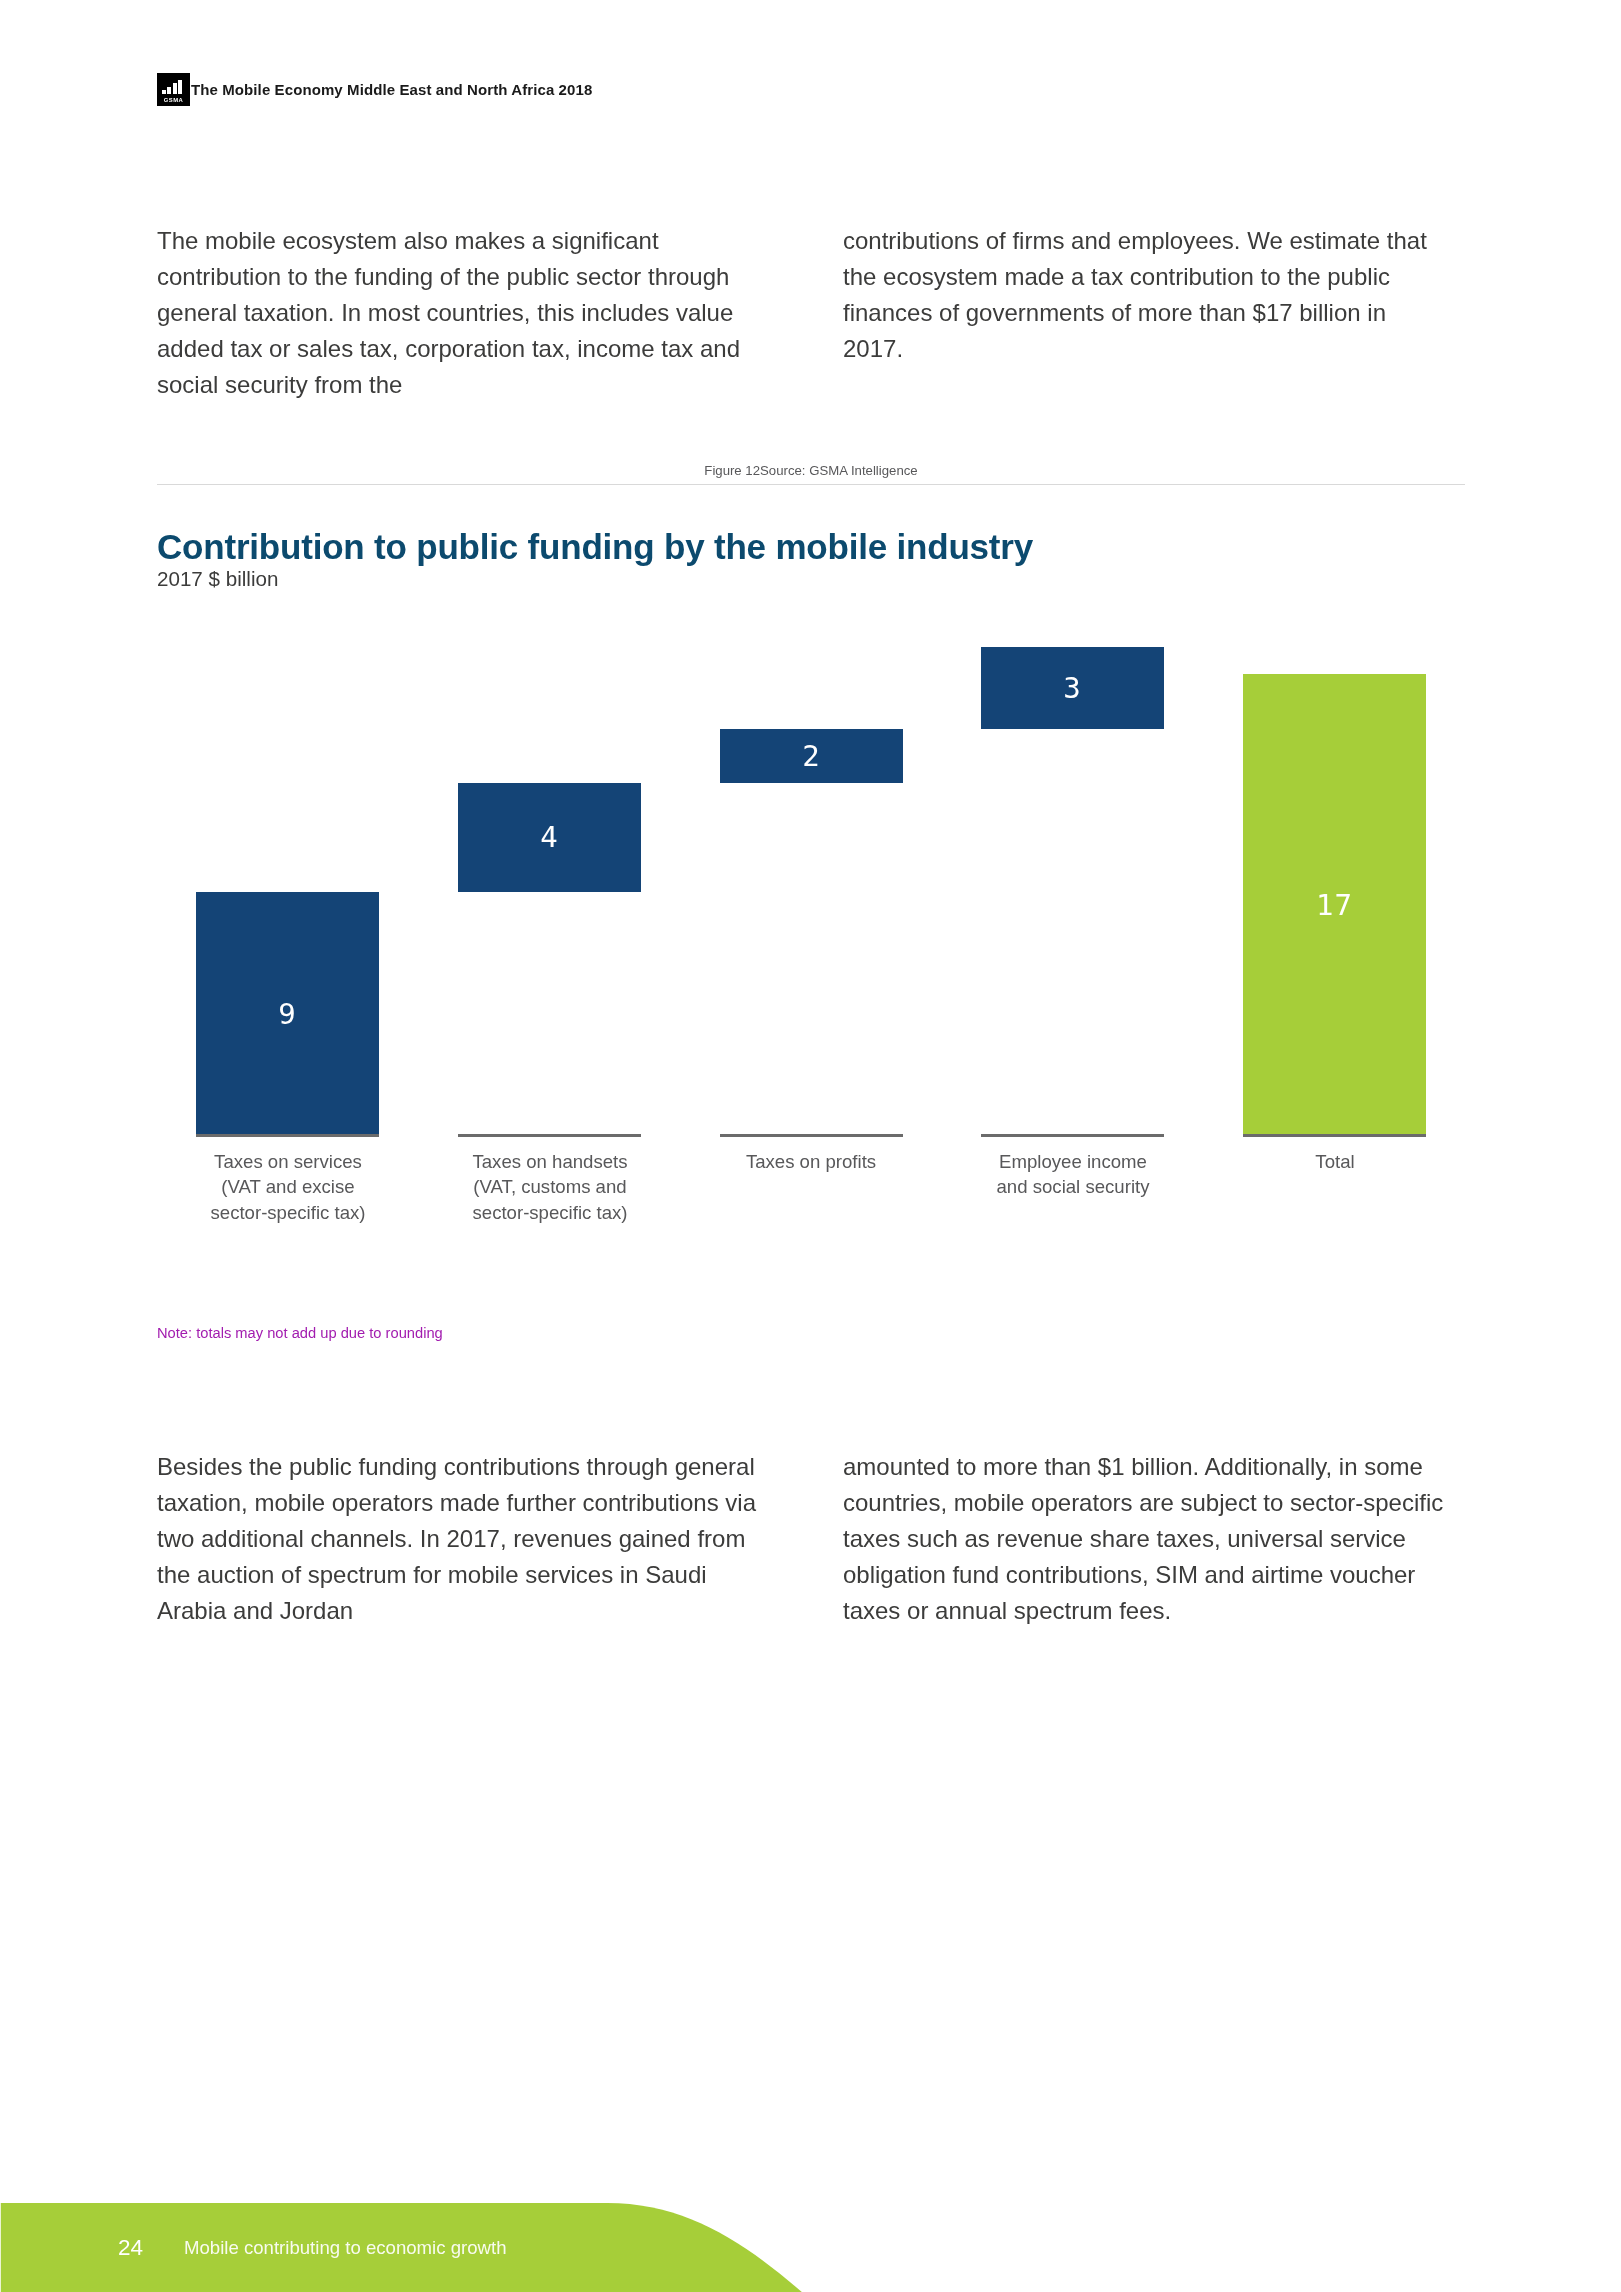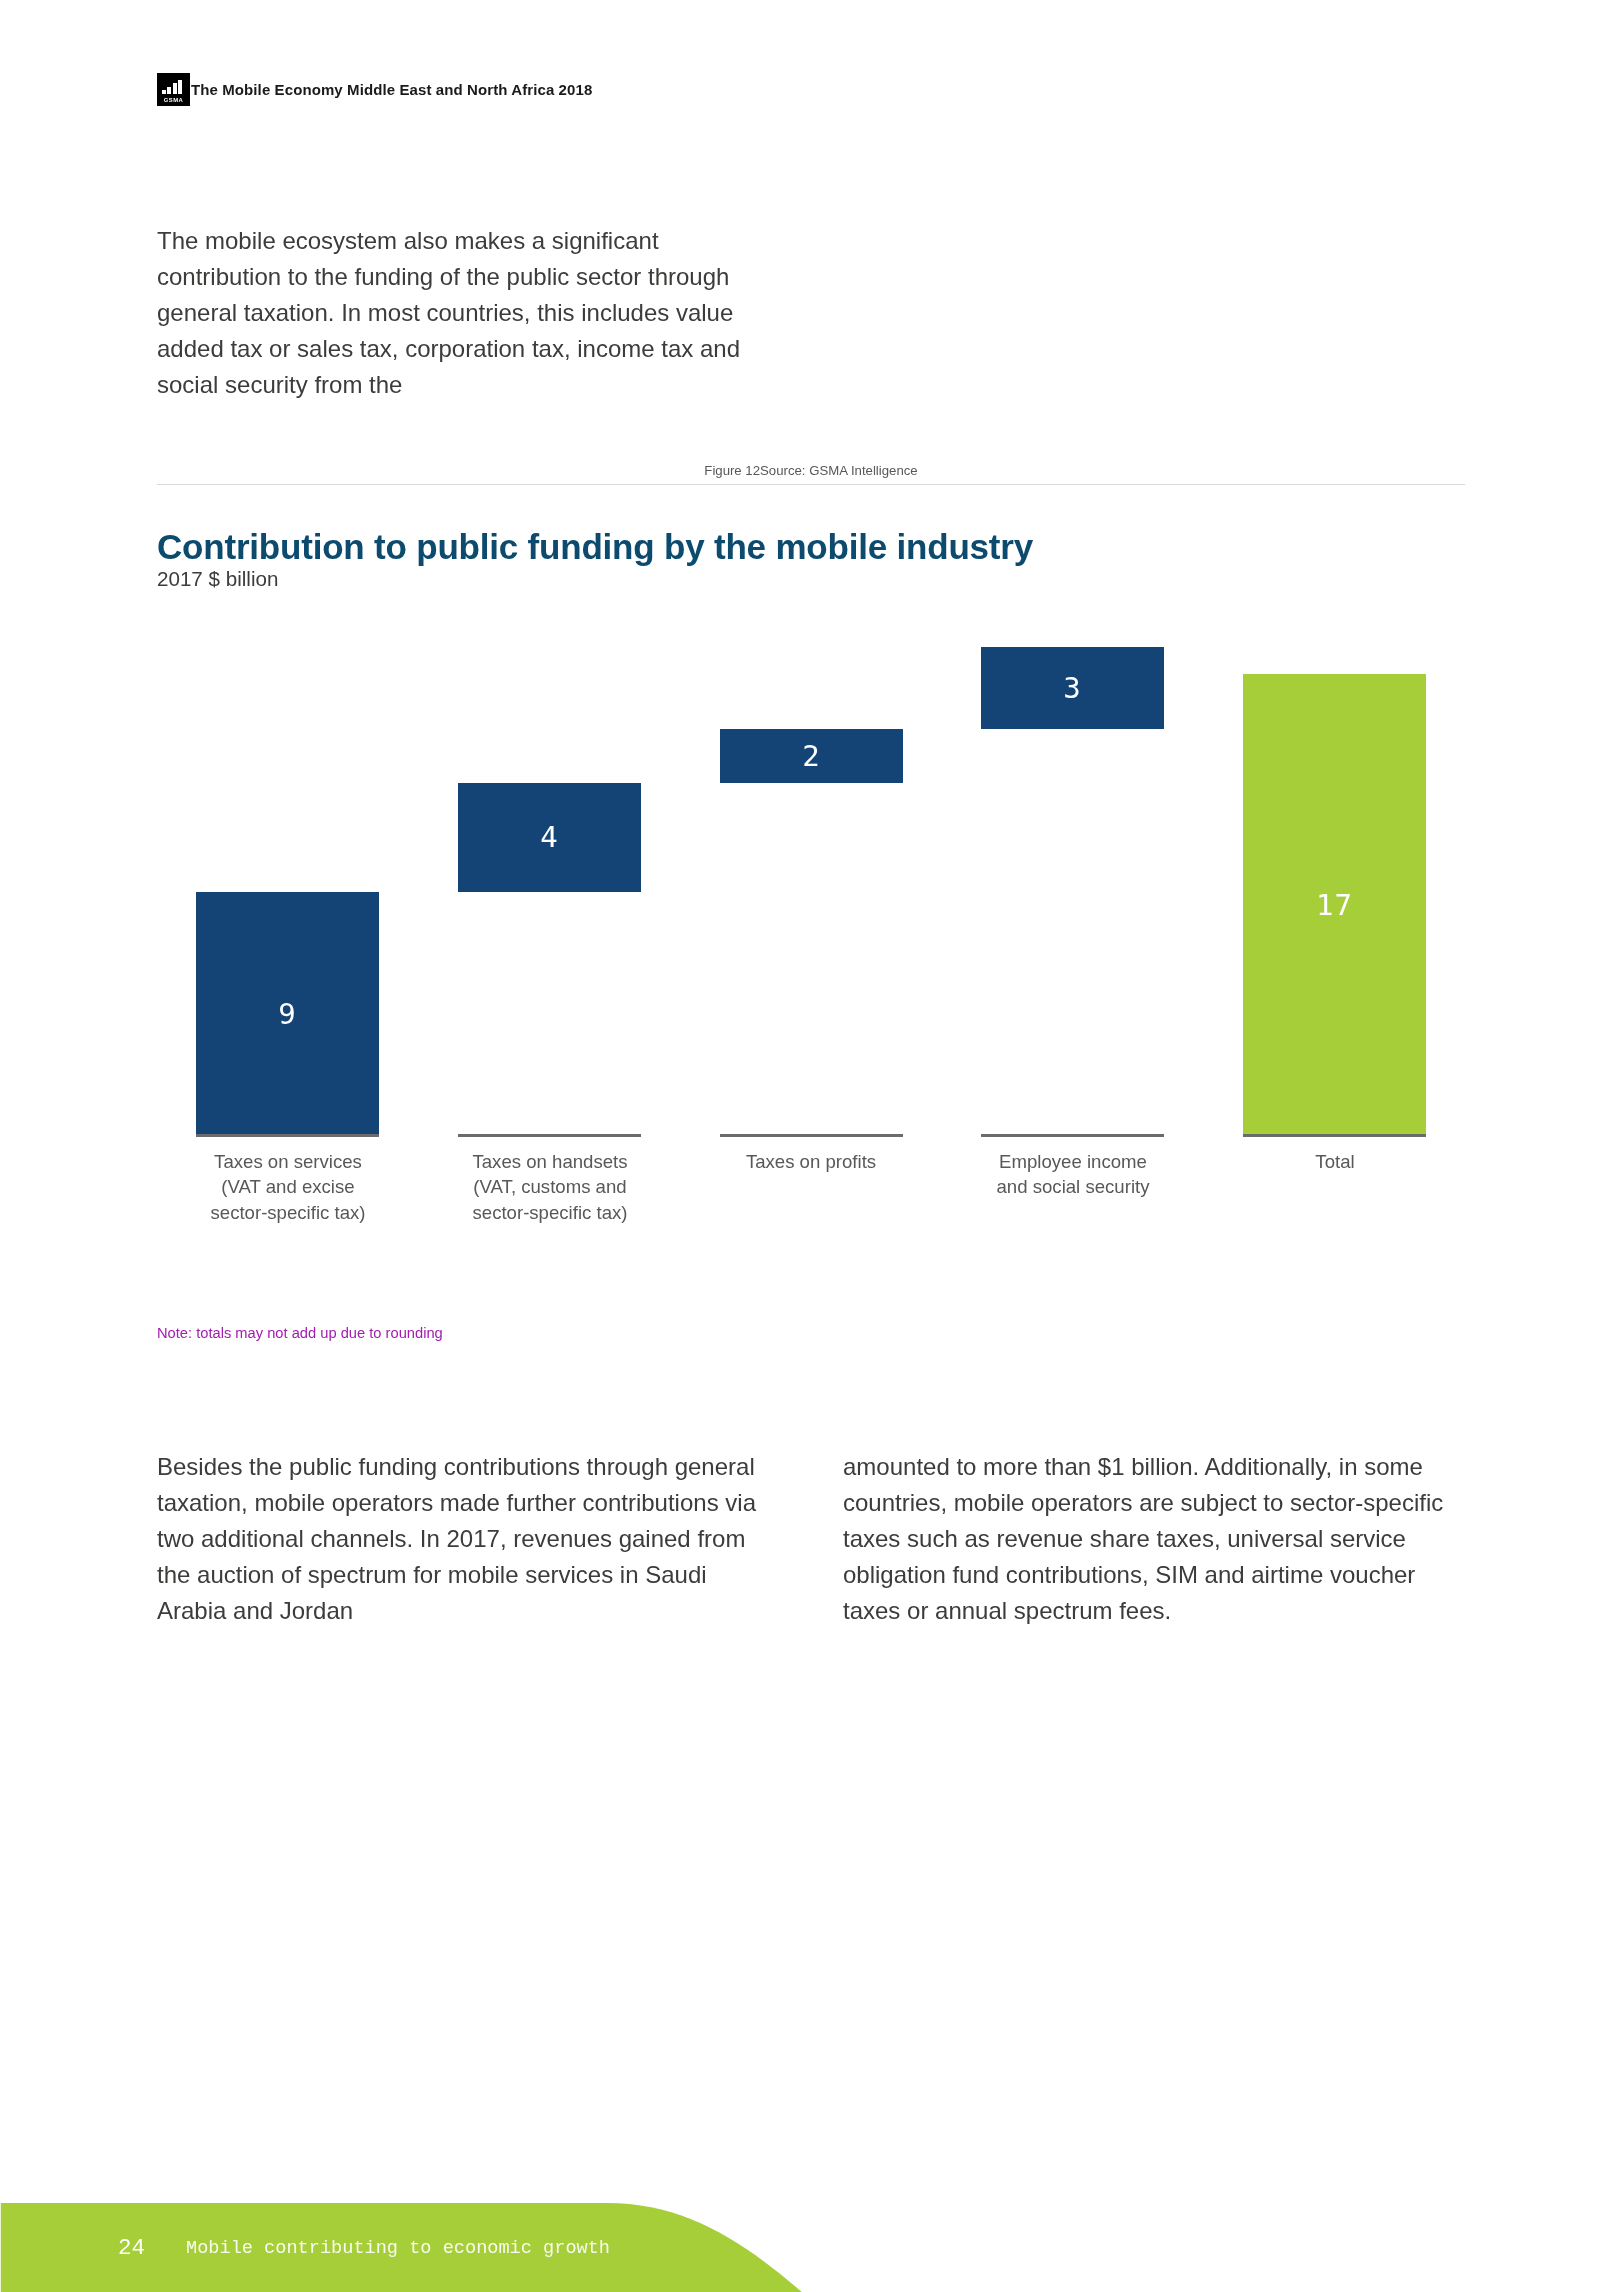--- a/index.html
+++ b/index.html
@@ -195,21 +195,20 @@
     font-weight: 300;
   }
 
   
   .footer {
     position: absolute;
     left: 0;
     bottom: 0;
     width: 882px;
     height: 90px;
-    font-family: Liberation Mono, monospace;
   }
   .footer svg { display: block; }
   .footer-inner {
     position: absolute;
     left: 0;
     top: 0;
     width: 882px;
     height: 90px;
     display: flex;
     align-items: center;
@@ -243,20 +242,23 @@
       </div>
       <div class="wordmark">GSMA</div>
     </div>
     <div class="header-title">The Mobile Economy Middle East and North Africa 2018</div>
   </div>
 
   <div class="text-block" id="intro-text">
     <div class="col">
       <p>The mobile ecosystem also makes a significant contribution to the funding of the public sector through general taxation. In most countries, this includes value added tax or sales tax, corporation tax, income tax and social security from the</p>
     </div>
+    <div class="col">
+      <p>contributions of firms and employees. We estimate that the ecosystem made a tax contribution to the public finances of governments of more than $17 billion in 2017.</p>
+    </div>
   </div>
 
   <div class="figure-meta">
     <span>Figure 12</span>
     <span>Source: GSMA Intelligence</span>
   </div>
 
   <div class="figure-title">Contribution to public funding by the mobile industry</div>
   <div class="figure-subtitle">2017 $ billion</div>
 

